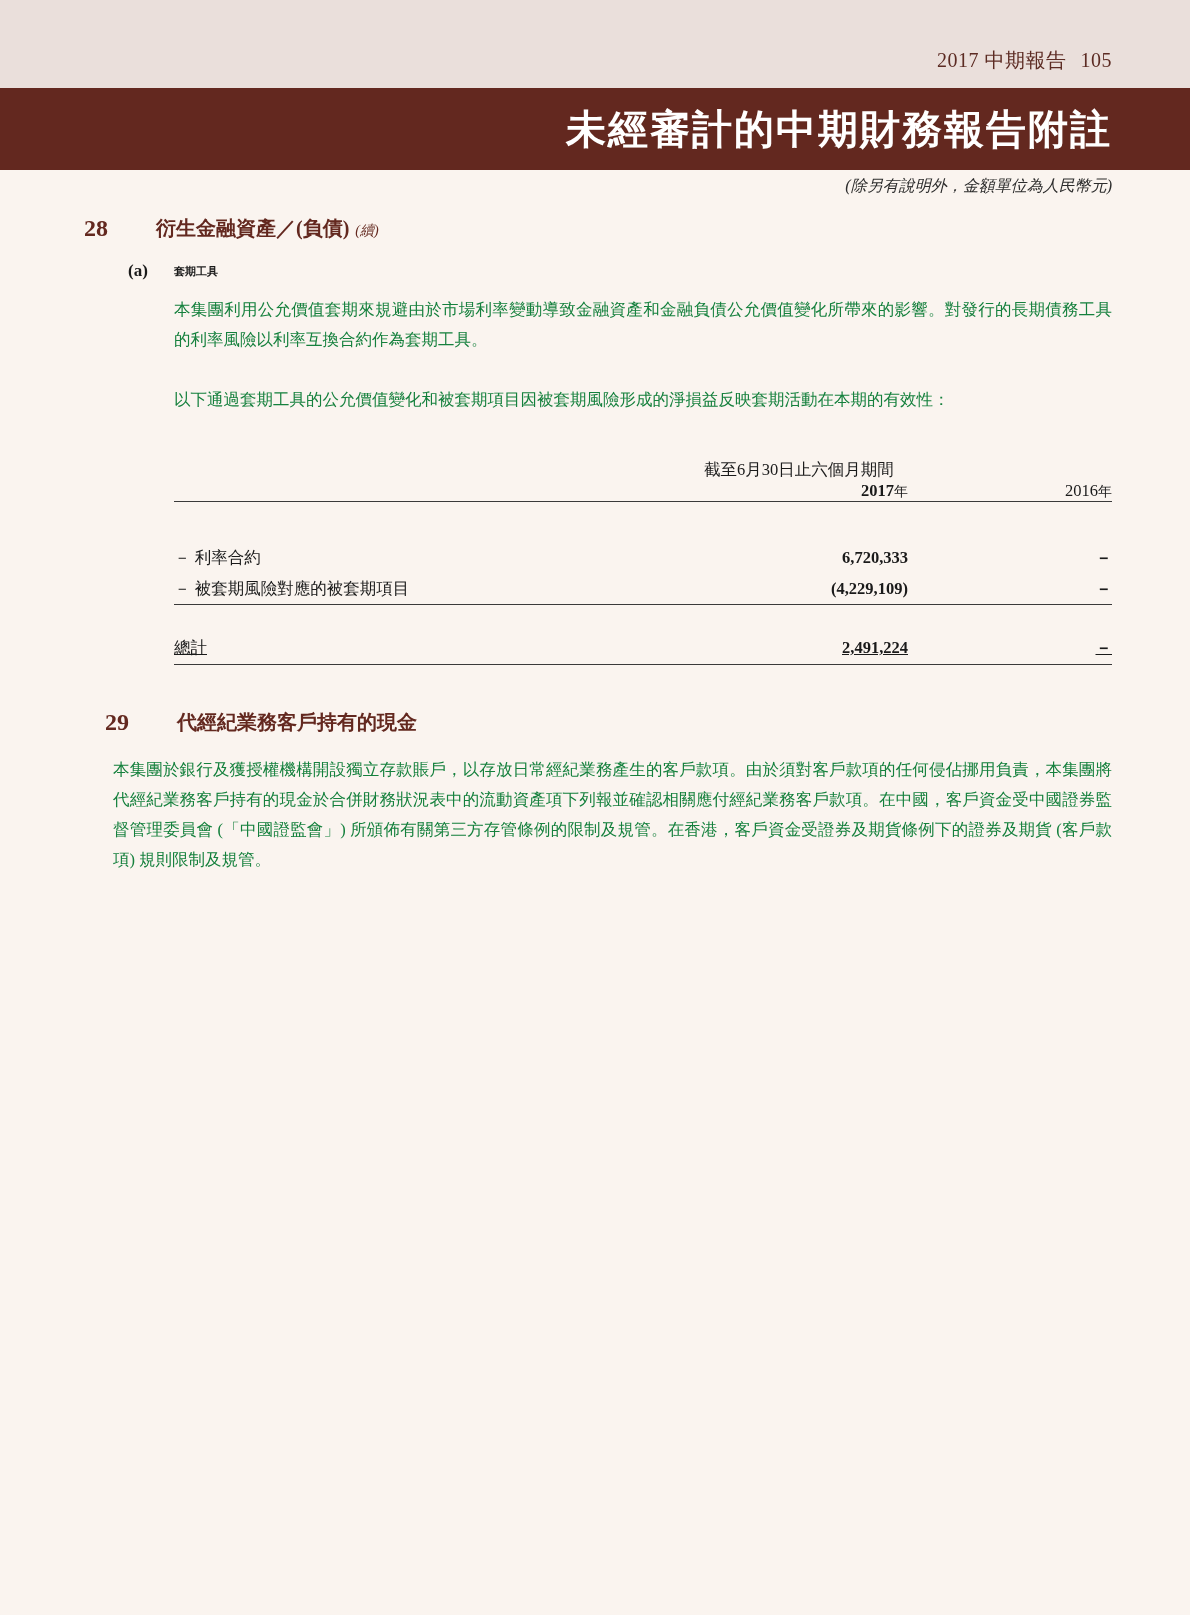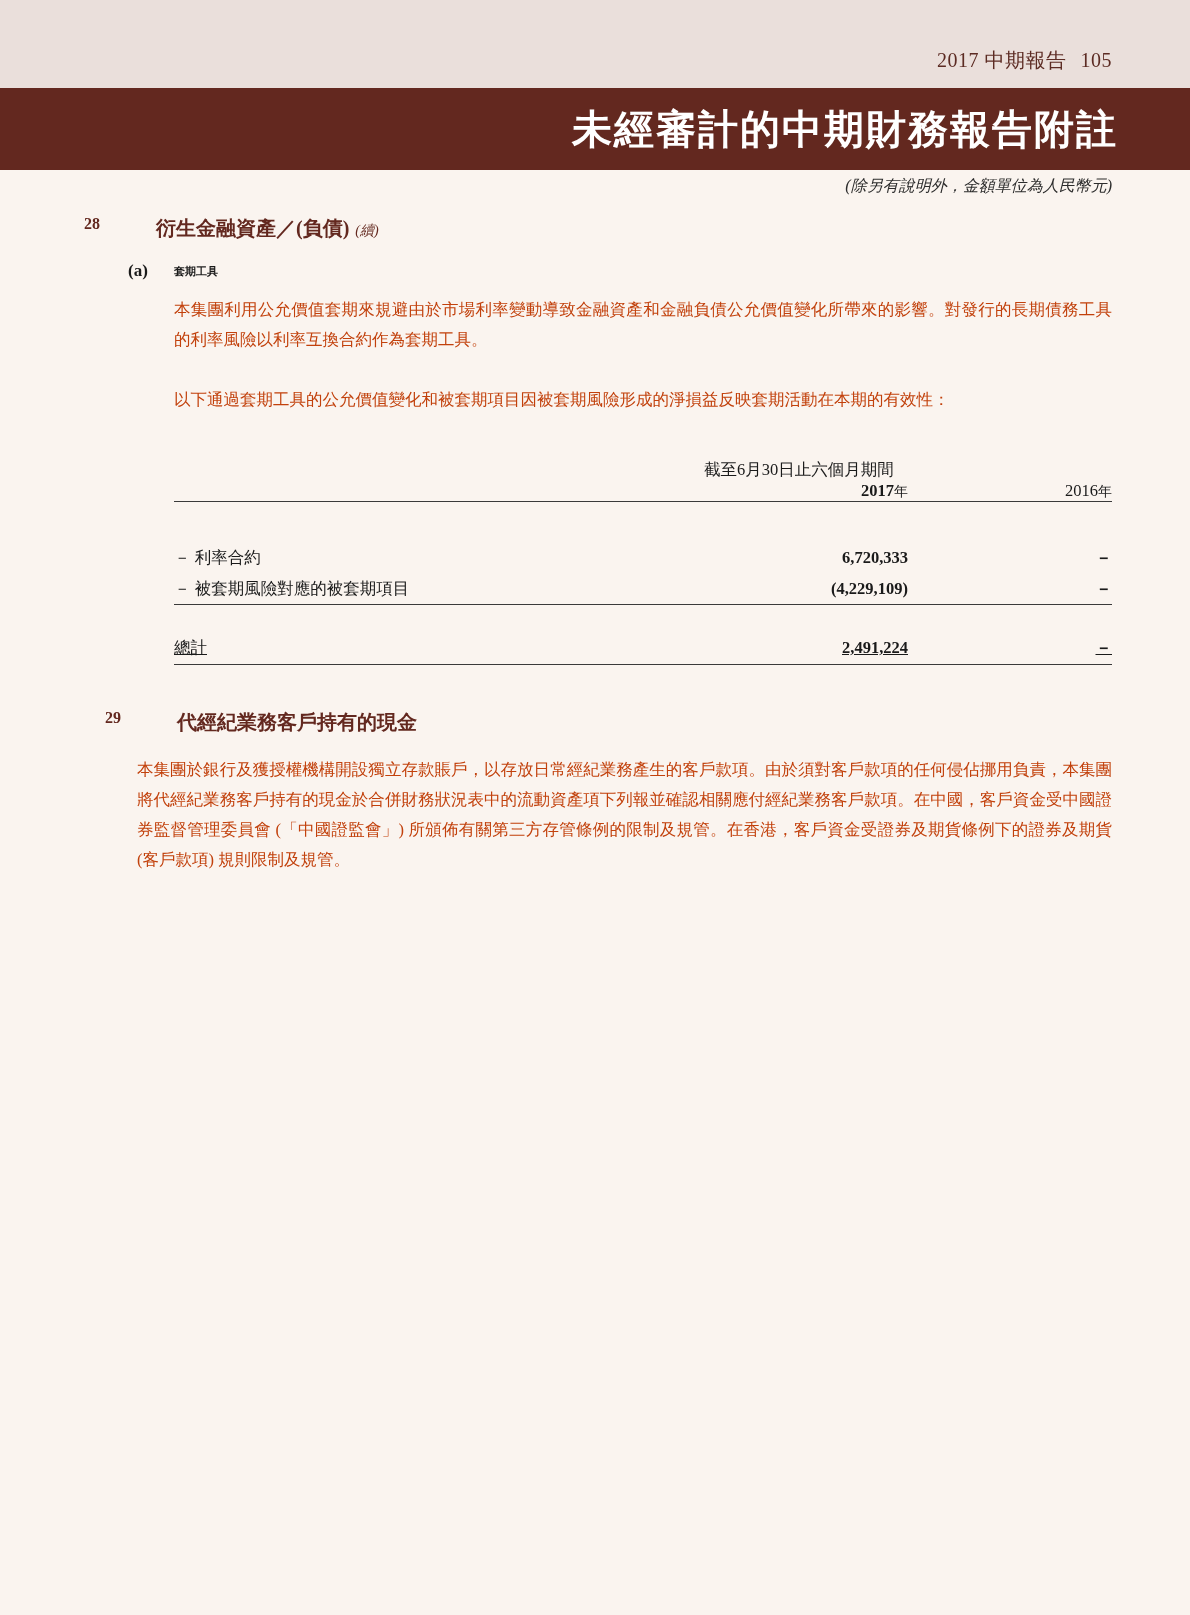--- a/index.html
+++ b/index.html
@@ -42,21 +42,21 @@
   
   .header-band {
     position: absolute;
     top: 88px; left: 0;
     width: 1190px;
     height: 82px;
     background: #63281f;
   }
   .header-title {
     position: absolute;
-    right: 72px;
+    right: 78px;
     top: 14px;
     font-size: 40px;
     font-weight: bold;
     color: #ffffff;
     letter-spacing: 2px;
     white-space: nowrap;
   }
 
   .unit-note {
     position: absolute;
@@ -83,21 +83,21 @@
   .note-head {
     position: relative;
     padding-left: 88px;
     min-height: 30px;
     margin-bottom: 16px;
   }
   .note-num {
     position: absolute;
     left: 84px;
     top: 0;
-    font-size: 16px;
+    font-size: 24px;
     font-weight: bold;
     color: #63281f;
   }
   .note-title {
     font-size: 20px;
     font-weight: bold;
     color: #63281f;
     margin-left: 68px;
     display: inline-block;
   }
@@ -125,30 +125,30 @@
   .sub-title {
     font-size: 11px;
     font-weight: bold;
     margin-left: 46px;
   }
 
   .para {
     font-size: 16.5px;
     line-height: 30px;
     text-align: justify;
-    color: #c2410c;
+    color: #15803d;
     margin: 0;
   }
   .para-indent {
     margin-left: 174px;
     margin-right: 78px;
     margin-top: 16px;
   }
   .para-note {
-    margin-left: 116px;
+    margin-left: 92px;
     margin-right: 78px;
     margin-top: 10px;
   }
 
   
   .fin-table {
     margin-left: 174px;
     margin-right: 78px;
     margin-top: 44px;
     border-collapse: collapse;

